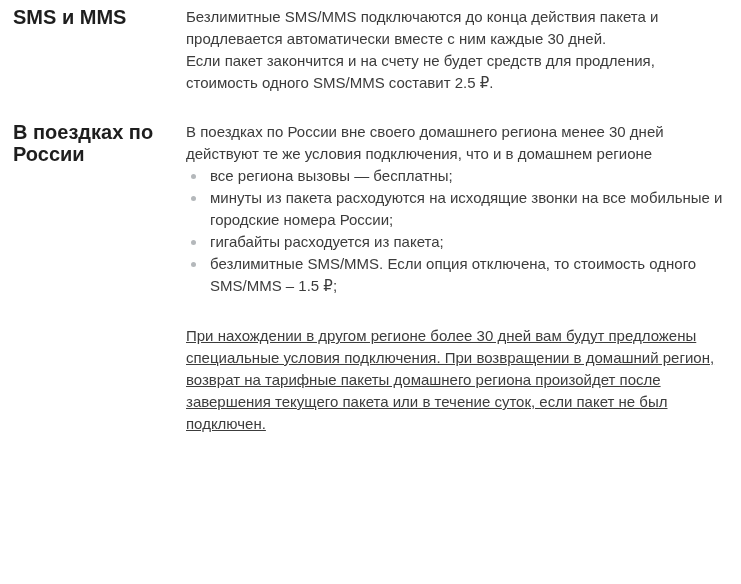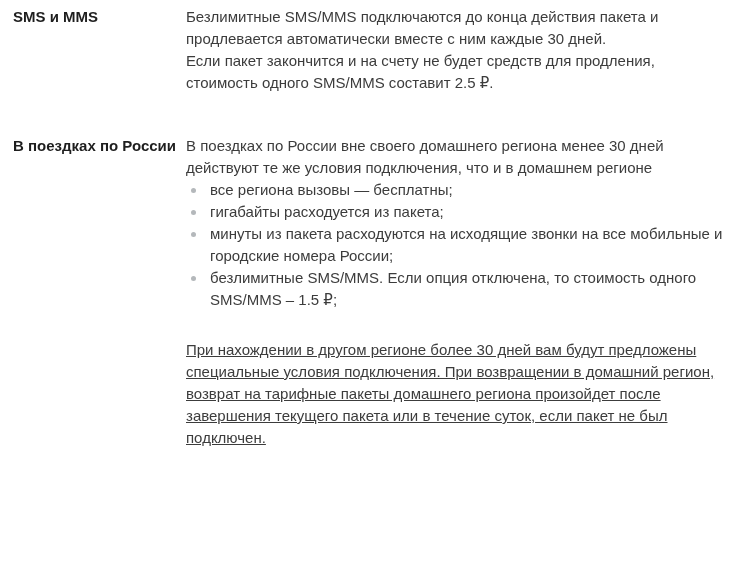--- a/index.html
+++ b/index.html
@@ -18,26 +18,26 @@
     font-size: 15px;
     line-height: 22px;
     color: var(--body, #3c3c3c);
     padding: 6px 0 0 13px;
     overflow: hidden;
   }
   .row {
     display: flex;
     align-items: flex-start;
   }
-  .row + .row { margin-top: 41px; }
+  .row + .row { margin-top: 27px; }
   .label-col {
     flex: 0 0 173px;
     width: 173px;
     font-weight: bold;
-    font-size: 15px;
+    font-size: 20px;
     color: var(--label, #1e1e1e);
     padding-right: 10px;
   }
   .content-col {
     flex: 1 1 auto;
     max-width: 549px;
     padding-right: 6px;
   }
   .para { margin: 0; }
   .para + .para { margin-top: 50px; }
@@ -71,19 +71,19 @@
     <p class="para">Безлимитные SMS/MMS подключаются до конца действия пакета и продлевается автоматически вместе с ним каждые 30 дней.<br>Если пакет закончится и на счету не будет средств для продления, стоимость одного SMS/MMS составит 2.5 ₽.</p>
   </div>
 </section>
 
 <section class="row">
   <div class="label-col">В поездках по России</div>
   <div class="content-col">
     <p class="para">В поездках по России вне своего домашнего региона менее 30 дней действуют те же условия подключения, что и в домашнем регионе</p>
     <ul class="bullets">
       <li>все региона вызовы — бесплатны;</li>
+      <li>минуты из пакета расходуются на исходящие звонки на все мобильные и городские номера России;</li>
       <li>гигабайты расходуется из пакета;</li>
-      <li>минуты из пакета расходуются на исходящие звонки на все мобильные и городские номера России;</li>
       <li>безлимитные SMS/MMS. Если опция отключена, то стоимость одного SMS/MMS – 1.5 ₽;</li>
     </ul>
     <p class="para outro">При нахождении в другом регионе более 30 дней вам будут предложены специальные условия подключения. При возвращении в домашний регион, возврат на тарифные пакеты домашнего региона произойдет после завершения текущего пакета или в течение суток, если пакет не был подключен.</p>
   </div>
 </section>
 
 </body></html>

